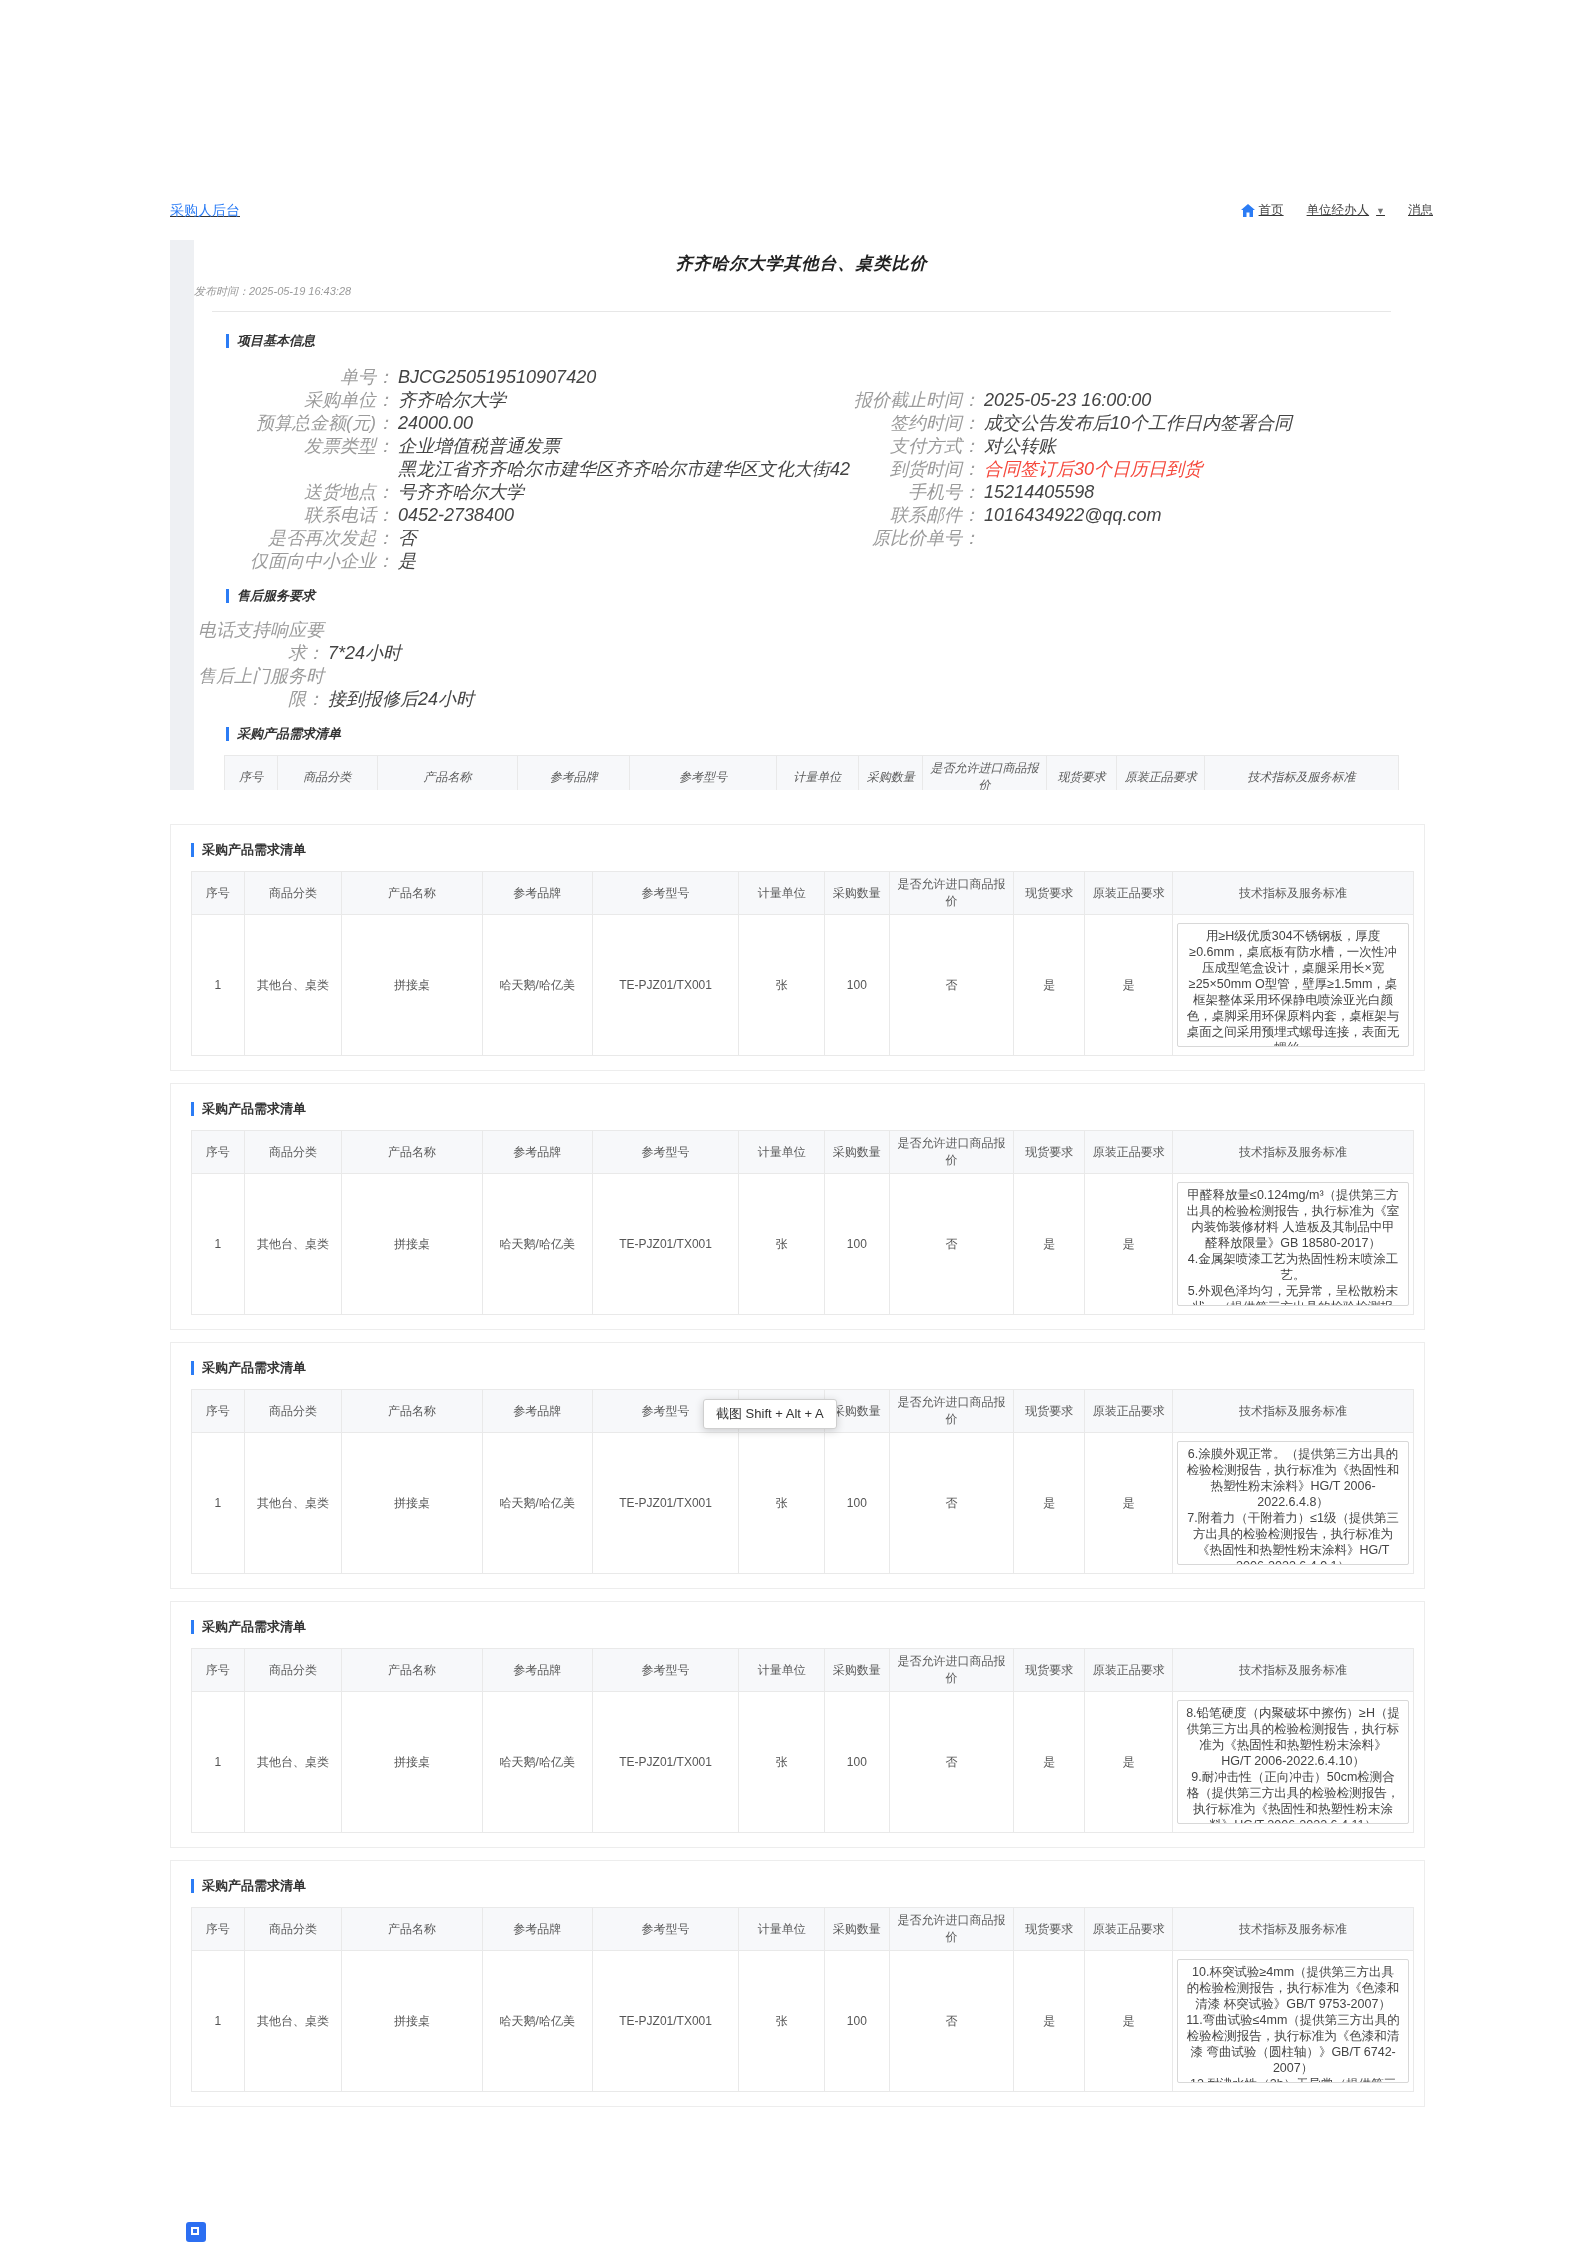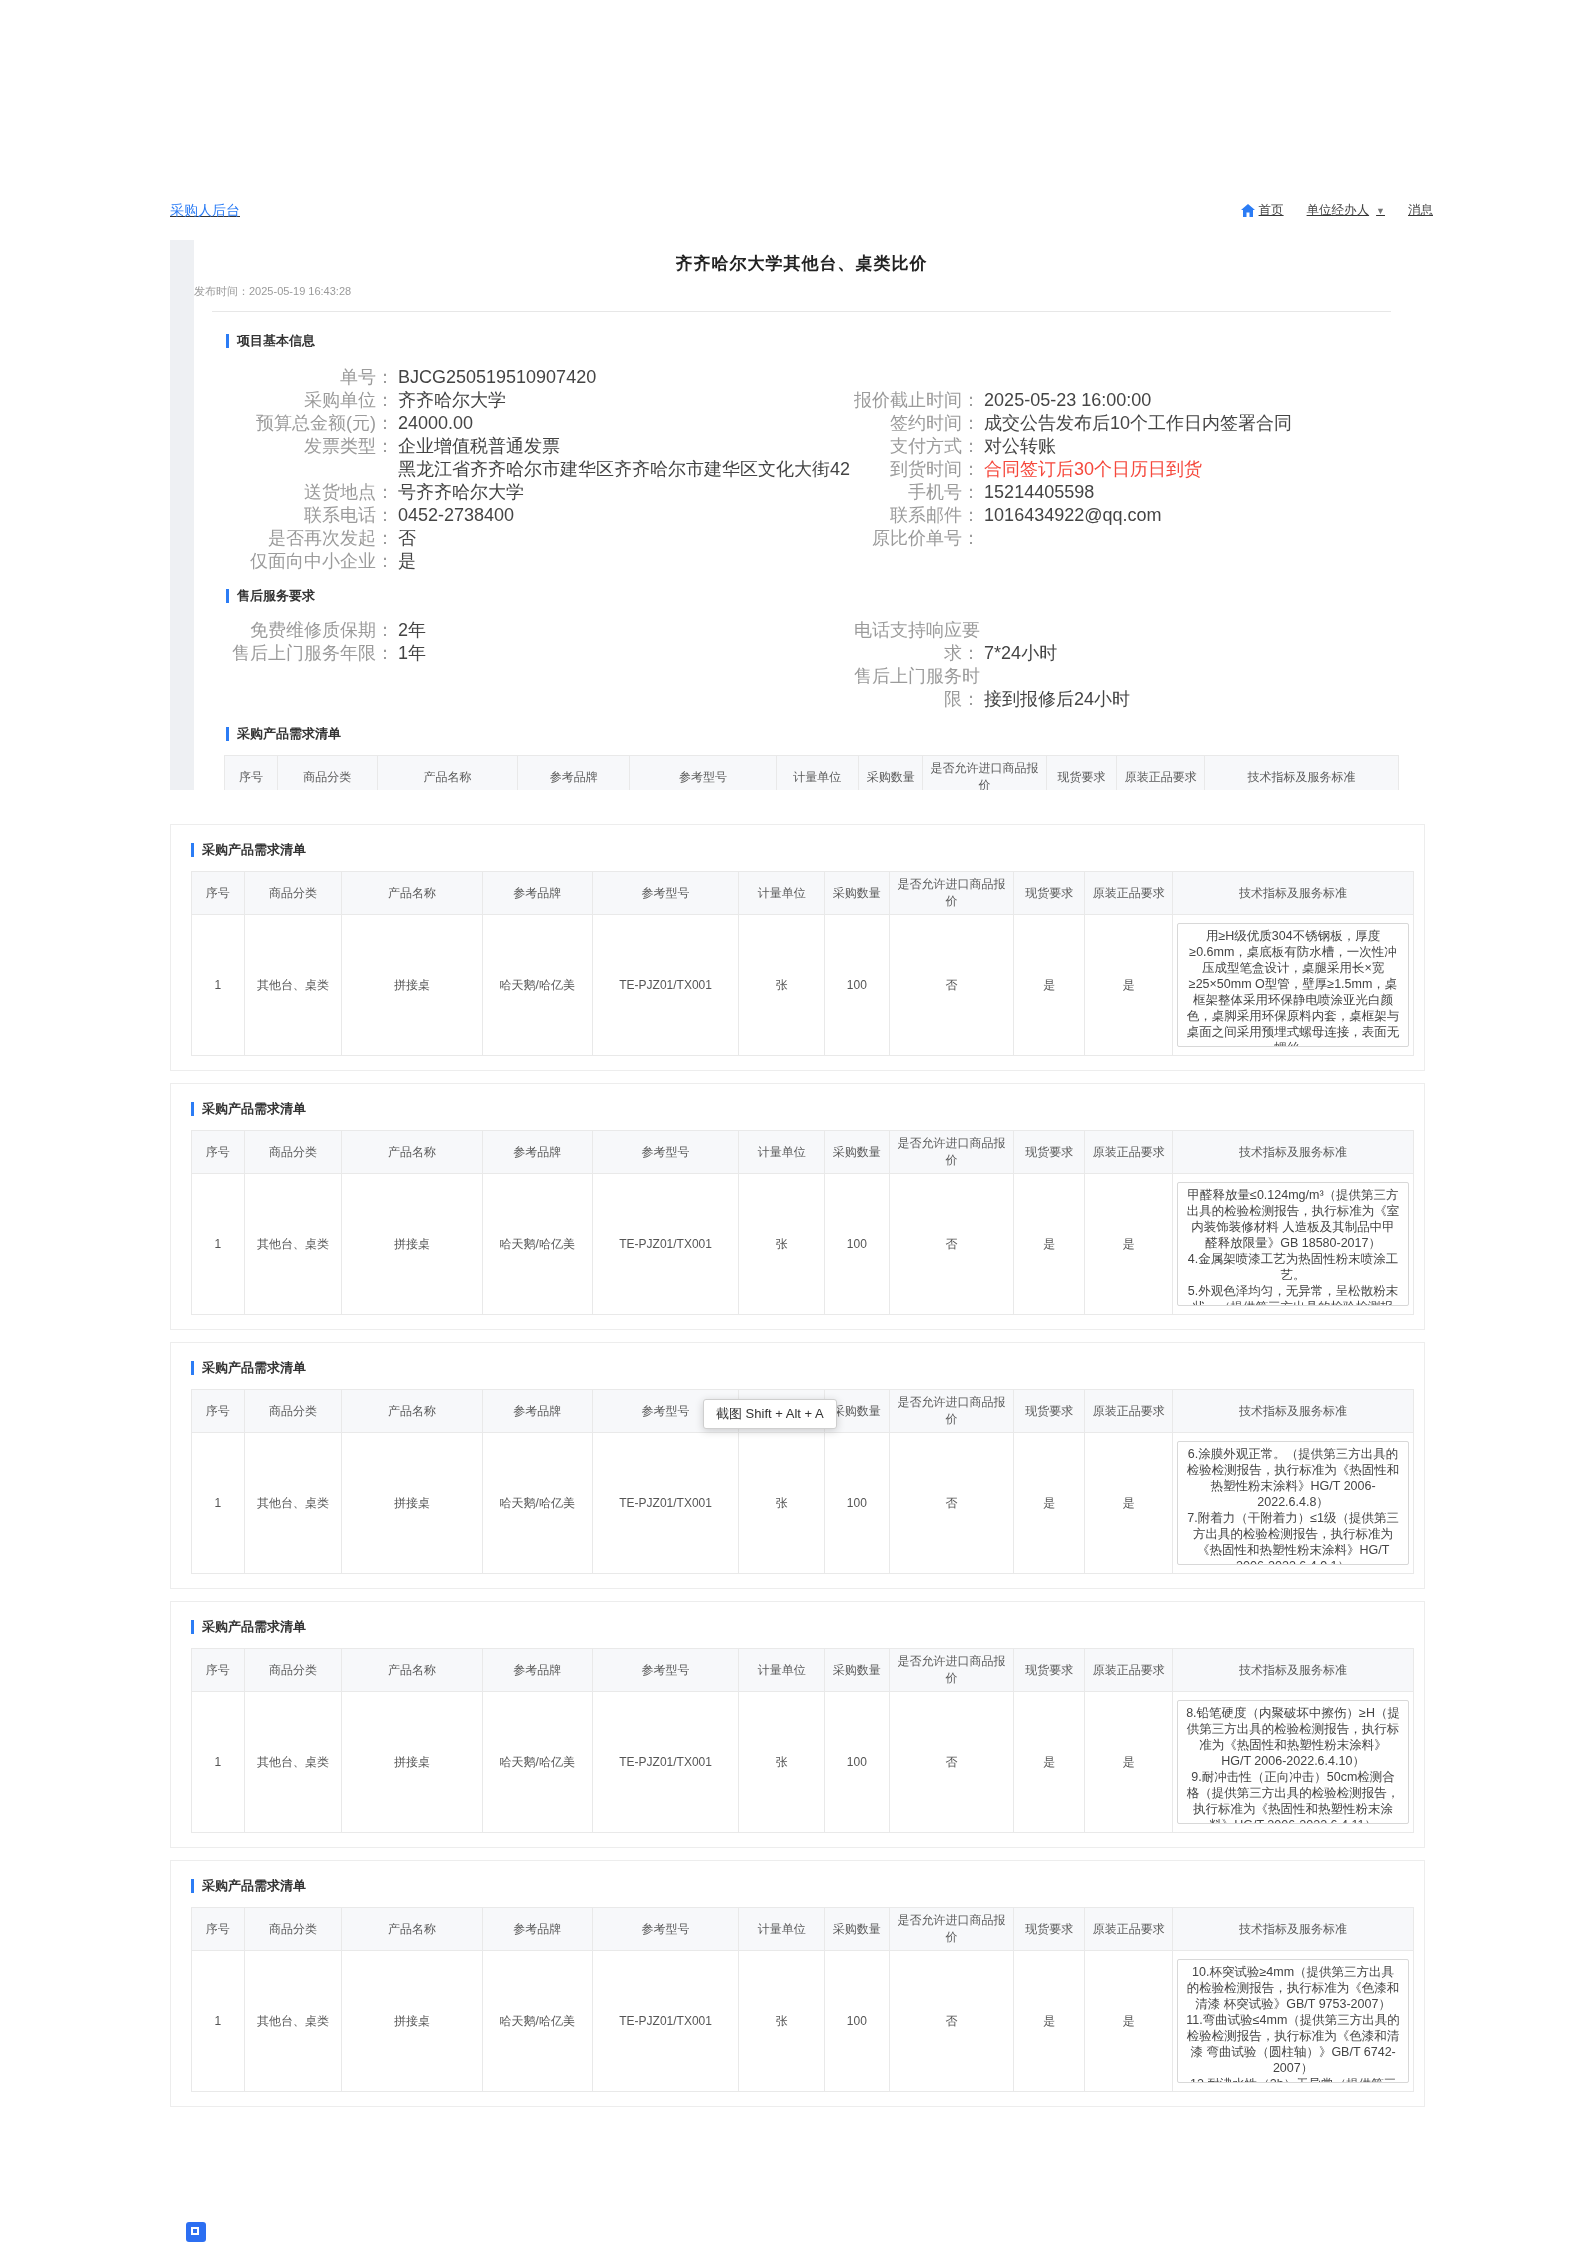--- a/index.html
+++ b/index.html
@@ -9,21 +9,21 @@
     overflow:hidden;
   }
   
   .topbar{position:absolute;top:202px;left:170px;width:1263px;display:flex;justify-content:space-between;align-items:flex-start;text-decoration:underline;}
   .brand{font-size:14px;color:#2b7cf5;cursor:pointer;}
   .nav{display:flex;align-items:center;gap:23px;font-size:12.5px;color:#444;}
   .nav-item{display:flex;align-items:center;gap:4px;cursor:pointer;}
   .house{width:14px;height:13px;display:inline-block;}
   .caret{font-size:9px;color:#777;margin-left:3px;}
   
-  .main-wrap{position:absolute;top:240px;left:170px;width:1247px;height:550px;background:#eef0f3;padding-left:24px;box-sizing:border-box;}
+  .main-wrap{position:absolute;top:240px;left:170px;width:1247px;height:550px;background:#eef0f3;padding-left:24px;box-sizing:border-box;font-style:italic;}
   .main-card{background:#fff;height:550px;overflow:hidden;box-sizing:border-box;padding:12px 8px 0 0;}
   .page-title{text-align:center;font-size:17px;font-weight:bold;color:#222;letter-spacing:1px;}
   .pub-line{text-align:left;font-size:11px;color:#9a9a9a;margin-top:9px;}
   .divider{border-bottom:1px solid #e7e7e7;margin:12px 18px 0 18px;}
   .sec-head{display:flex;align-items:center;gap:8px;font-size:13px;font-weight:bold;color:#333;margin:20px 0 0 32px;}
   .sec-bar{width:3px;height:14px;background:#2b7cf5;display:inline-block;}
   .fields{display:flex;margin:16px 0 0 0;}
   .fcol{display:flex;flex-direction:column;}
   .fcol.left{width:54%;}
   .fcol.right{width:46%;}
@@ -154,30 +154,20 @@
             <span class="fvalue"></span>
           </div>
     </div>
   </div>
 
   <div class="sec-head" style="margin-top:14px;">
     <span class="sec-bar"></span>
     <span>售后服务要求</span>
   </div>
   <div class="fields" style="margin-top:14px;">
-    <div class="fcol left">
-      <div class="frow">
-            <span class="flabel">免费维修质保期：</span>
-            <span class="fvalue">2年</span>
-          </div>
-      <div class="frow">
-            <span class="flabel">售后上门服务年限：</span>
-            <span class="fvalue">1年</span>
-          </div>
-    </div>
     <div class="fcol right">
       <div class="frow">
             <span class="flabel">电话支持响应要求：</span>
             <span class="fvalue">7*24小时</span>
           </div>
       <div class="frow">
             <span class="flabel">售后上门服务时限：</span>
             <span class="fvalue">接到报修后24小时</span>
           </div>
     </div>

